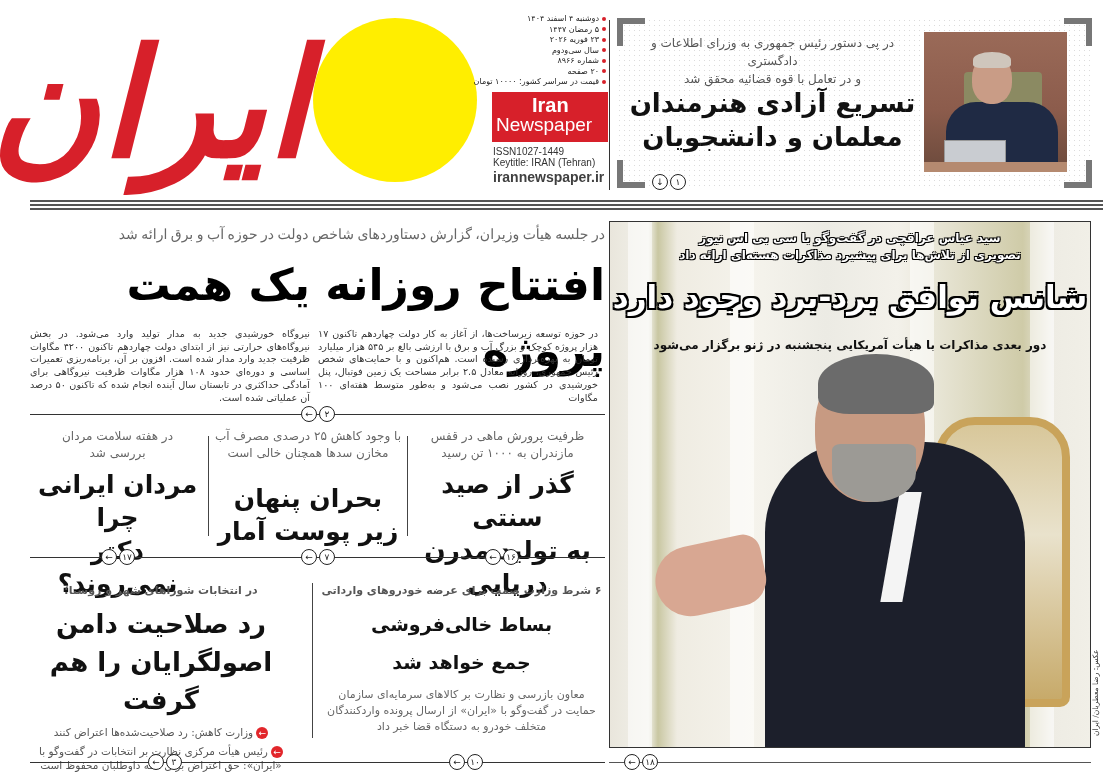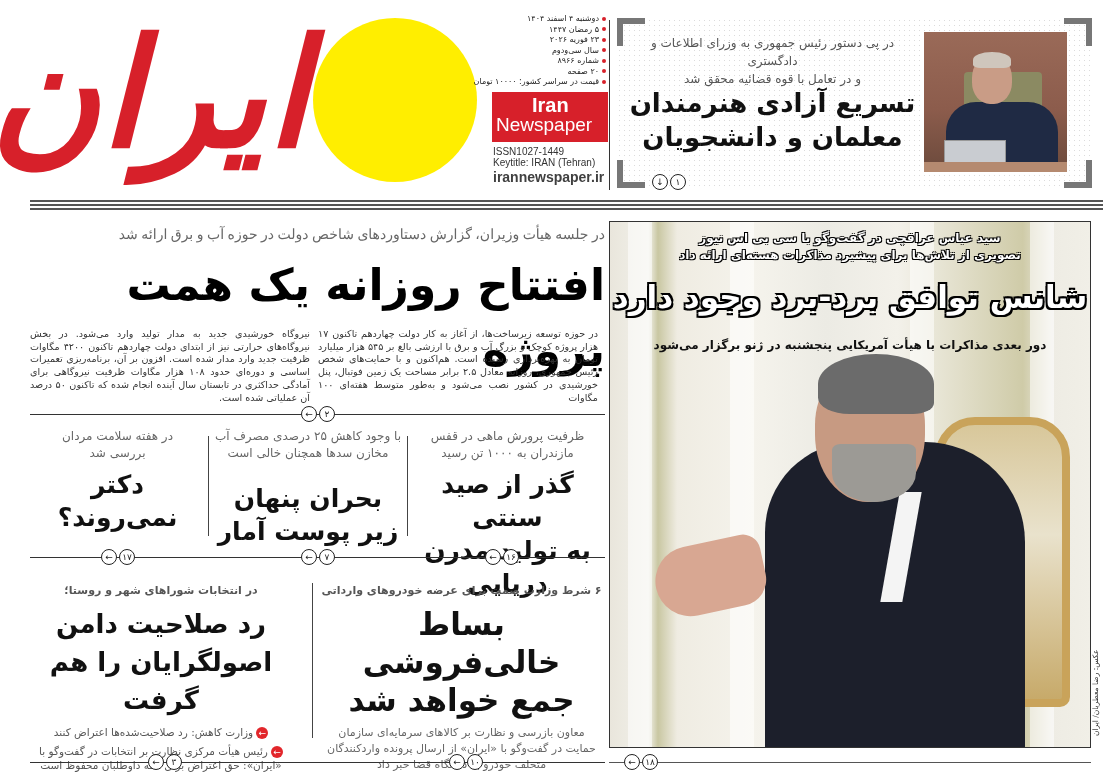--- a/index.html
+++ b/index.html
@@ -2,21 +2,21 @@
 <html><head>
   <meta charset="utf-8">
   <style>
     * { box-sizing: border-box; margin: 0; padding: 0; }
     html, body { width: 1103px; height: 777px; background: #ffffff; overflow: hidden; }
     body { position: relative; font-family: "DejaVu Sans", sans-serif; color: #111; }
     .abs { position: absolute; }
 
     
     .logo-text {
-      left: 28px; top: 8px; width: 280px; height: 180px;
+      left: 28px; top: 18px; width: 280px; height: 180px;
       font-family: "DejaVu Serif", serif; font-weight: bold; font-style: italic;
       font-size: 150px; line-height: 170px; color: #d7202a; text-align: left; direction: rtl;
     }
     .sun { left: 313px; top: 18px; width: 164px; height: 164px; border-radius: 50%; background: #ffee00; }
 
     .date-list { left: 488px; top: 14px; width: 118px; direction: rtl; list-style: none; }
     .date-list li { font-size: 8px; line-height: 10.5px; color: #222; white-space: nowrap; }
     .date-list li .dot { display: inline-block; width: 4px; height: 4px; border-radius: 50%; background: #d7202a; margin-left: 3px; vertical-align: middle; }
     .iran-box { left: 492px; top: 92px; width: 116px; height: 50px; background: #d7202a; color: #fff; padding: 3px 4px; font-family: "Liberation Sans", sans-serif; }
     .iran-box .l1 { font-size: 20px; font-weight: bold; line-height: 20px; margin-left: 36px; }
@@ -177,41 +177,42 @@
   </div>
 </div>
 <div class="abs vsep" style="left:208px; top:436px; height:100px;"></div>
 
 <div class="abs" style="left:30px; top:428px; width:175px;">
   <div class="story-kicker">
     <div>در هفته سلامت مردان</div>
     <div>بررسی شد</div>
   </div>
   <div class="story-head" style="margin-top:6px;">
+    <div>مردان ایرانی چرا</div>
     <div>دکتر نمی‌روند؟</div>
   </div>
 </div>
 
 <div class="abs hrule" style="left:30px; top:557px; width:575px;"></div>
 <div class="abs page-ref ref-on-rule" style="left:502px; top:557px;">
   <span class="circ">←</span>
   <span class="circ">۱۶</span>
 </div>
 <div class="abs page-ref ref-on-rule" style="left:318px; top:557px;">
   <span class="circ">←</span>
   <span class="circ">۷</span>
 </div>
 <div class="abs page-ref ref-on-rule" style="left:118px; top:557px;">
   <span class="circ">←</span>
   <span class="circ">۱۷</span>
 </div>
 
 <div class="abs" style="left:318px; top:582px; width:287px;">
   <div class="story-kicker" style="font-size:11px; font-weight:bold; color:#555;">۶ شرط وزارت صمت برای عرضه خودروهای وارداتی</div>
-  <div class="story-head" style="font-size:31px; line-height:38px; margin-top:6px;">
+  <div class="story-head" style="font-size:19px; line-height:38px; margin-top:6px;">
     <div>بساط خالی‌فروشی</div>
     <div>جمع خواهد شد</div>
   </div>
   <div class="story-kicker" style="font-size:11px; line-height:16px; margin-top:6px; padding:0 6px;">معاون بازرسی و نظارت بر کالاهای سرمایه‌ای سازمان حمایت در گفت‌وگو با «ایران» از ارسال پرونده واردکنندگان متخلف خودرو به دستگاه قضا خبر داد</div>
 </div>
 <div class="abs vsep" style="left:312px; top:583px; height:155px;"></div>
 
 <div class="abs" style="left:30px; top:582px; width:262px;">
   <div class="story-kicker" style="font-size:11px; font-weight:bold; color:#555;">در انتخابات شوراهای شهر و روستا؛</div>
   <div class="story-head" style="font-size:26px; line-height:38px; margin-top:6px;">

